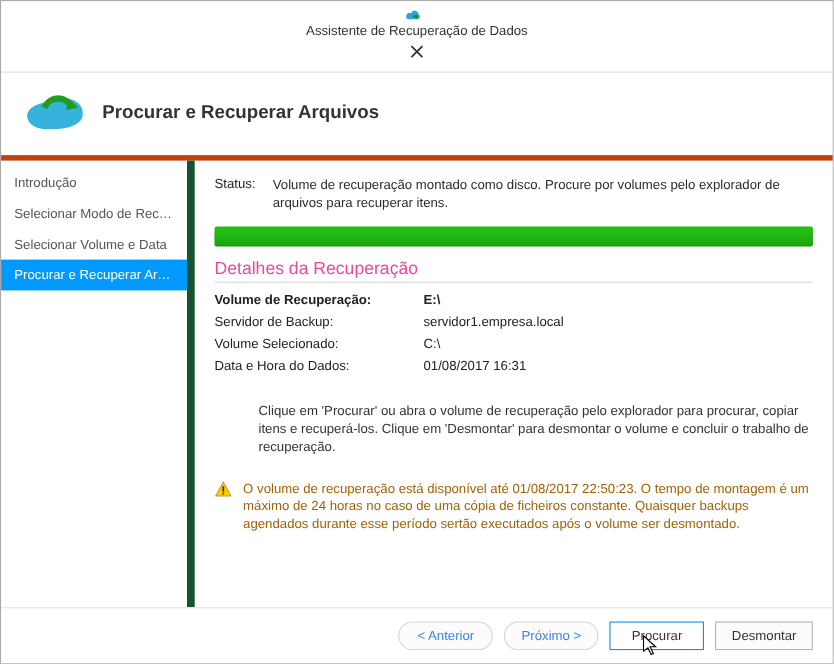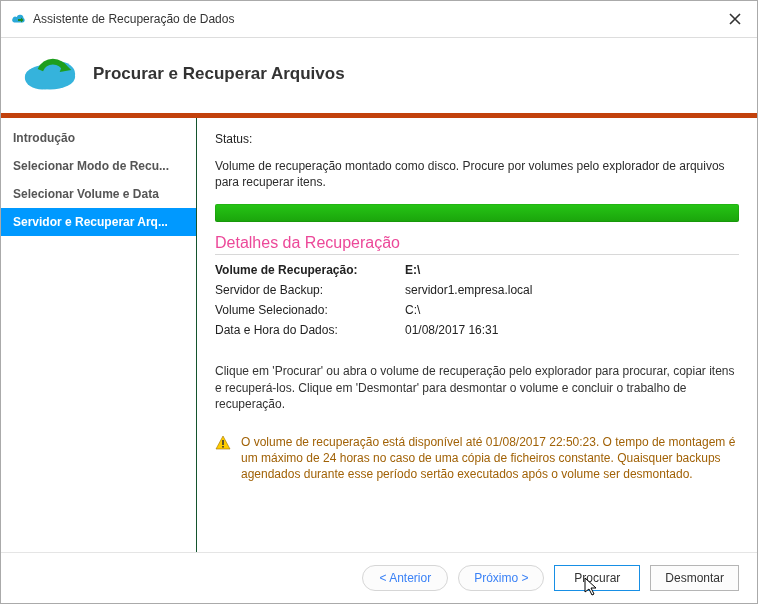--- a/index.html
+++ b/index.html
@@ -18,20 +18,21 @@
   background: #fff;
   border: 1px solid #aaa;
   display: flex;
   flex-direction: column;
 }
 .titlebar {
   display: flex;
   align-items: center;
   padding: 6px 10px;
   border-bottom: 1px solid #ddd;
+  flex-direction: column;
 }
 .titlebar .icon { margin-right: 6px; display:flex; align-items:center;}
 .titlebar .title { font-size: 12px; color: #333; flex:1; }
 .titlebar .close {
   width: 24px; height: 24px; display:flex; align-items:center; justify-content:center;
   cursor: pointer; font-size: 14px; color:#333;
 }
 .header {
   display:flex;
   align-items:center;
@@ -41,61 +42,60 @@
 .header .logo { margin-right: 14px; }
 .header .page-title {
   font-size: 17px; font-weight: 700; color:#333;
 }
 .body {
   display:flex;
   flex:1;
   min-height:0;
 }
 .sidebar {
-  width: 196px;
-  border-right: 1px solid #14532d;
+  width: 176px;
+  border-right: 7px solid #14532d;
   padding-top: 6px;
-  font-weight: bold;
 }
 .side-item {
   padding: 7px 12px;
   font-size: 12px;
   color: #555;
   white-space: nowrap;
   overflow: hidden;
   text-overflow: ellipsis;
 }
 .side-item.active {
   background: #0099ff;
   color: #fff;
 }
 .content {
   flex:1;
   padding: 14px 18px 10px 18px;
   display:flex;
   flex-direction:column;
 }
-.status-row { display:flex; gap:12px; margin-bottom:14px; font-size:12px;flex-direction:column; }
+.status-row { display:flex; gap:12px; margin-bottom:14px; font-size:12px; }
 .status-label { color:#222; width:52px; }
 .status-text { color:#2c2c2c; line-height:1.35; }
 .progress {
   height: 18px;
   background: #17b806;
   background: linear-gradient(#26c516, #1aa40b);
   border-radius: 2px;
   margin-bottom: 12px;
   box-shadow: inset 0 0 0 1px rgba(0,0,0,0.08);
 }
 .section-title { font-size:16px; color:#ec4899; margin-bottom:2px; }
 .hr { border:none; border-top:1px solid #d8d8d8; margin:0 0 8px 0; }
 .kv { display:flex; margin-bottom:6px; font-size:12px; }
 .kv .k { width: 190px; color:#222; }
 .kv .v { color:#222; }
 .kv.bold .k, .kv.bold .v { font-weight:700; }
-.instructions { font-size:12px; color:#333; line-height:1.35; margin-top:20px; }
+.instructions { font-size:12px; color:#333; line-height:1.35; margin-top:20px;margin-left:40px; }
 .warning-row { display:flex; gap:10px; margin-top:22px; font-size:12px; color:#a16207; line-height:1.35; }
 .warning-row .warn-icon { flex-shrink:0; margin-top:1px; }
 .footer {
   border-top: 1px solid #e5e5e5;
   display:flex;
   justify-content:flex-end;
   gap:10px;
   padding: 12px 18px;
 }
 button {
@@ -157,21 +157,21 @@
     </span>
     <div class="page-title">Procurar e Recuperar Arquivos</div>
   </div>
 
   <div class="body">
 
     <div class="sidebar">
       <div class="side-item">Introdução</div>
       <div class="side-item">Selecionar Modo de Recu...</div>
       <div class="side-item">Selecionar Volume e Data</div>
-      <div class="side-item active">Servidor e Recuperar Arq...</div>
+      <div class="side-item active">Procurar e Recuperar Arq...</div>
     </div>
 
     <div class="content">
 
       <div class="status-row">
         <div class="status-label">Status:</div>
         <div class="status-text">Volume de recuperação montado como disco. Procure por volumes pelo explorador de arquivos para recuperar itens.</div>
       </div>
 
       <div class="progress"></div>

